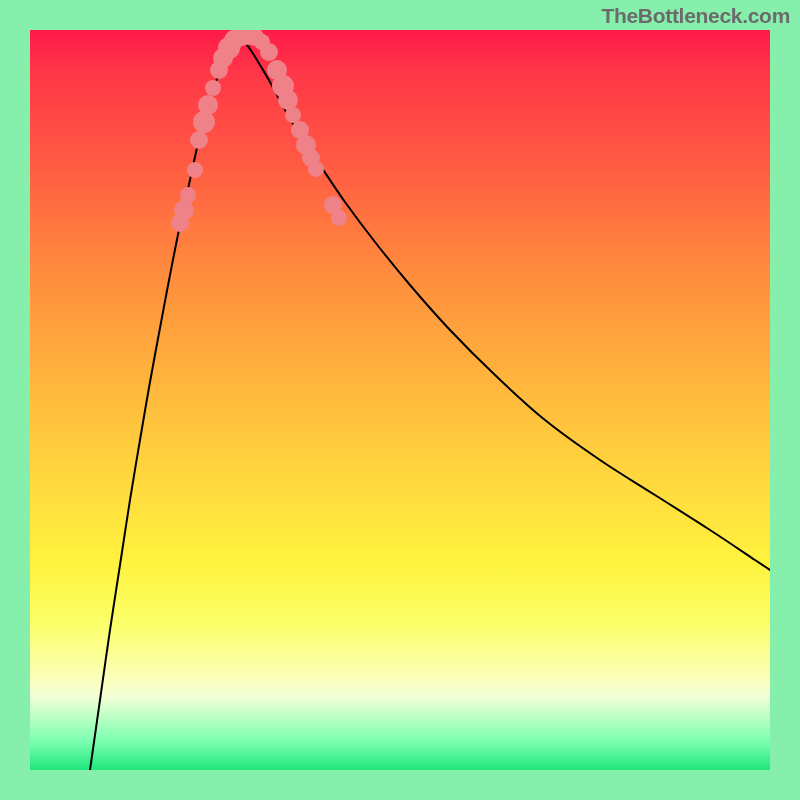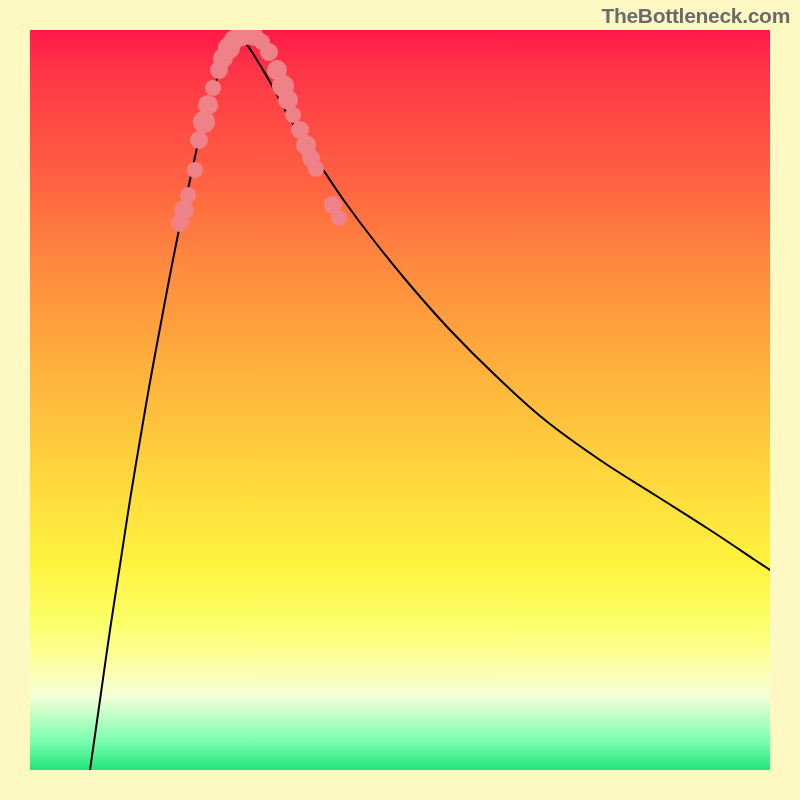--- a/index.html
+++ b/index.html
@@ -1,20 +1,20 @@
 <!DOCTYPE html>
 <html><head>
 <meta charset="utf-8">
 <style>
   * { margin: 0; padding: 0; box-sizing: border-box; }
   html, body { width: 800px; height: 800px; overflow: hidden; }
   .frame {
     width: 800px;
     height: 800px;
-    background: #fef9c3;
+    background: #86efac;
     position: relative;
   }
   .plot {
     position: absolute;
     left: 30px;
     top: 30px;
     width: 740px;
     height: 740px;
     background: linear-gradient(to bottom,
       #ff1a49 0%,

